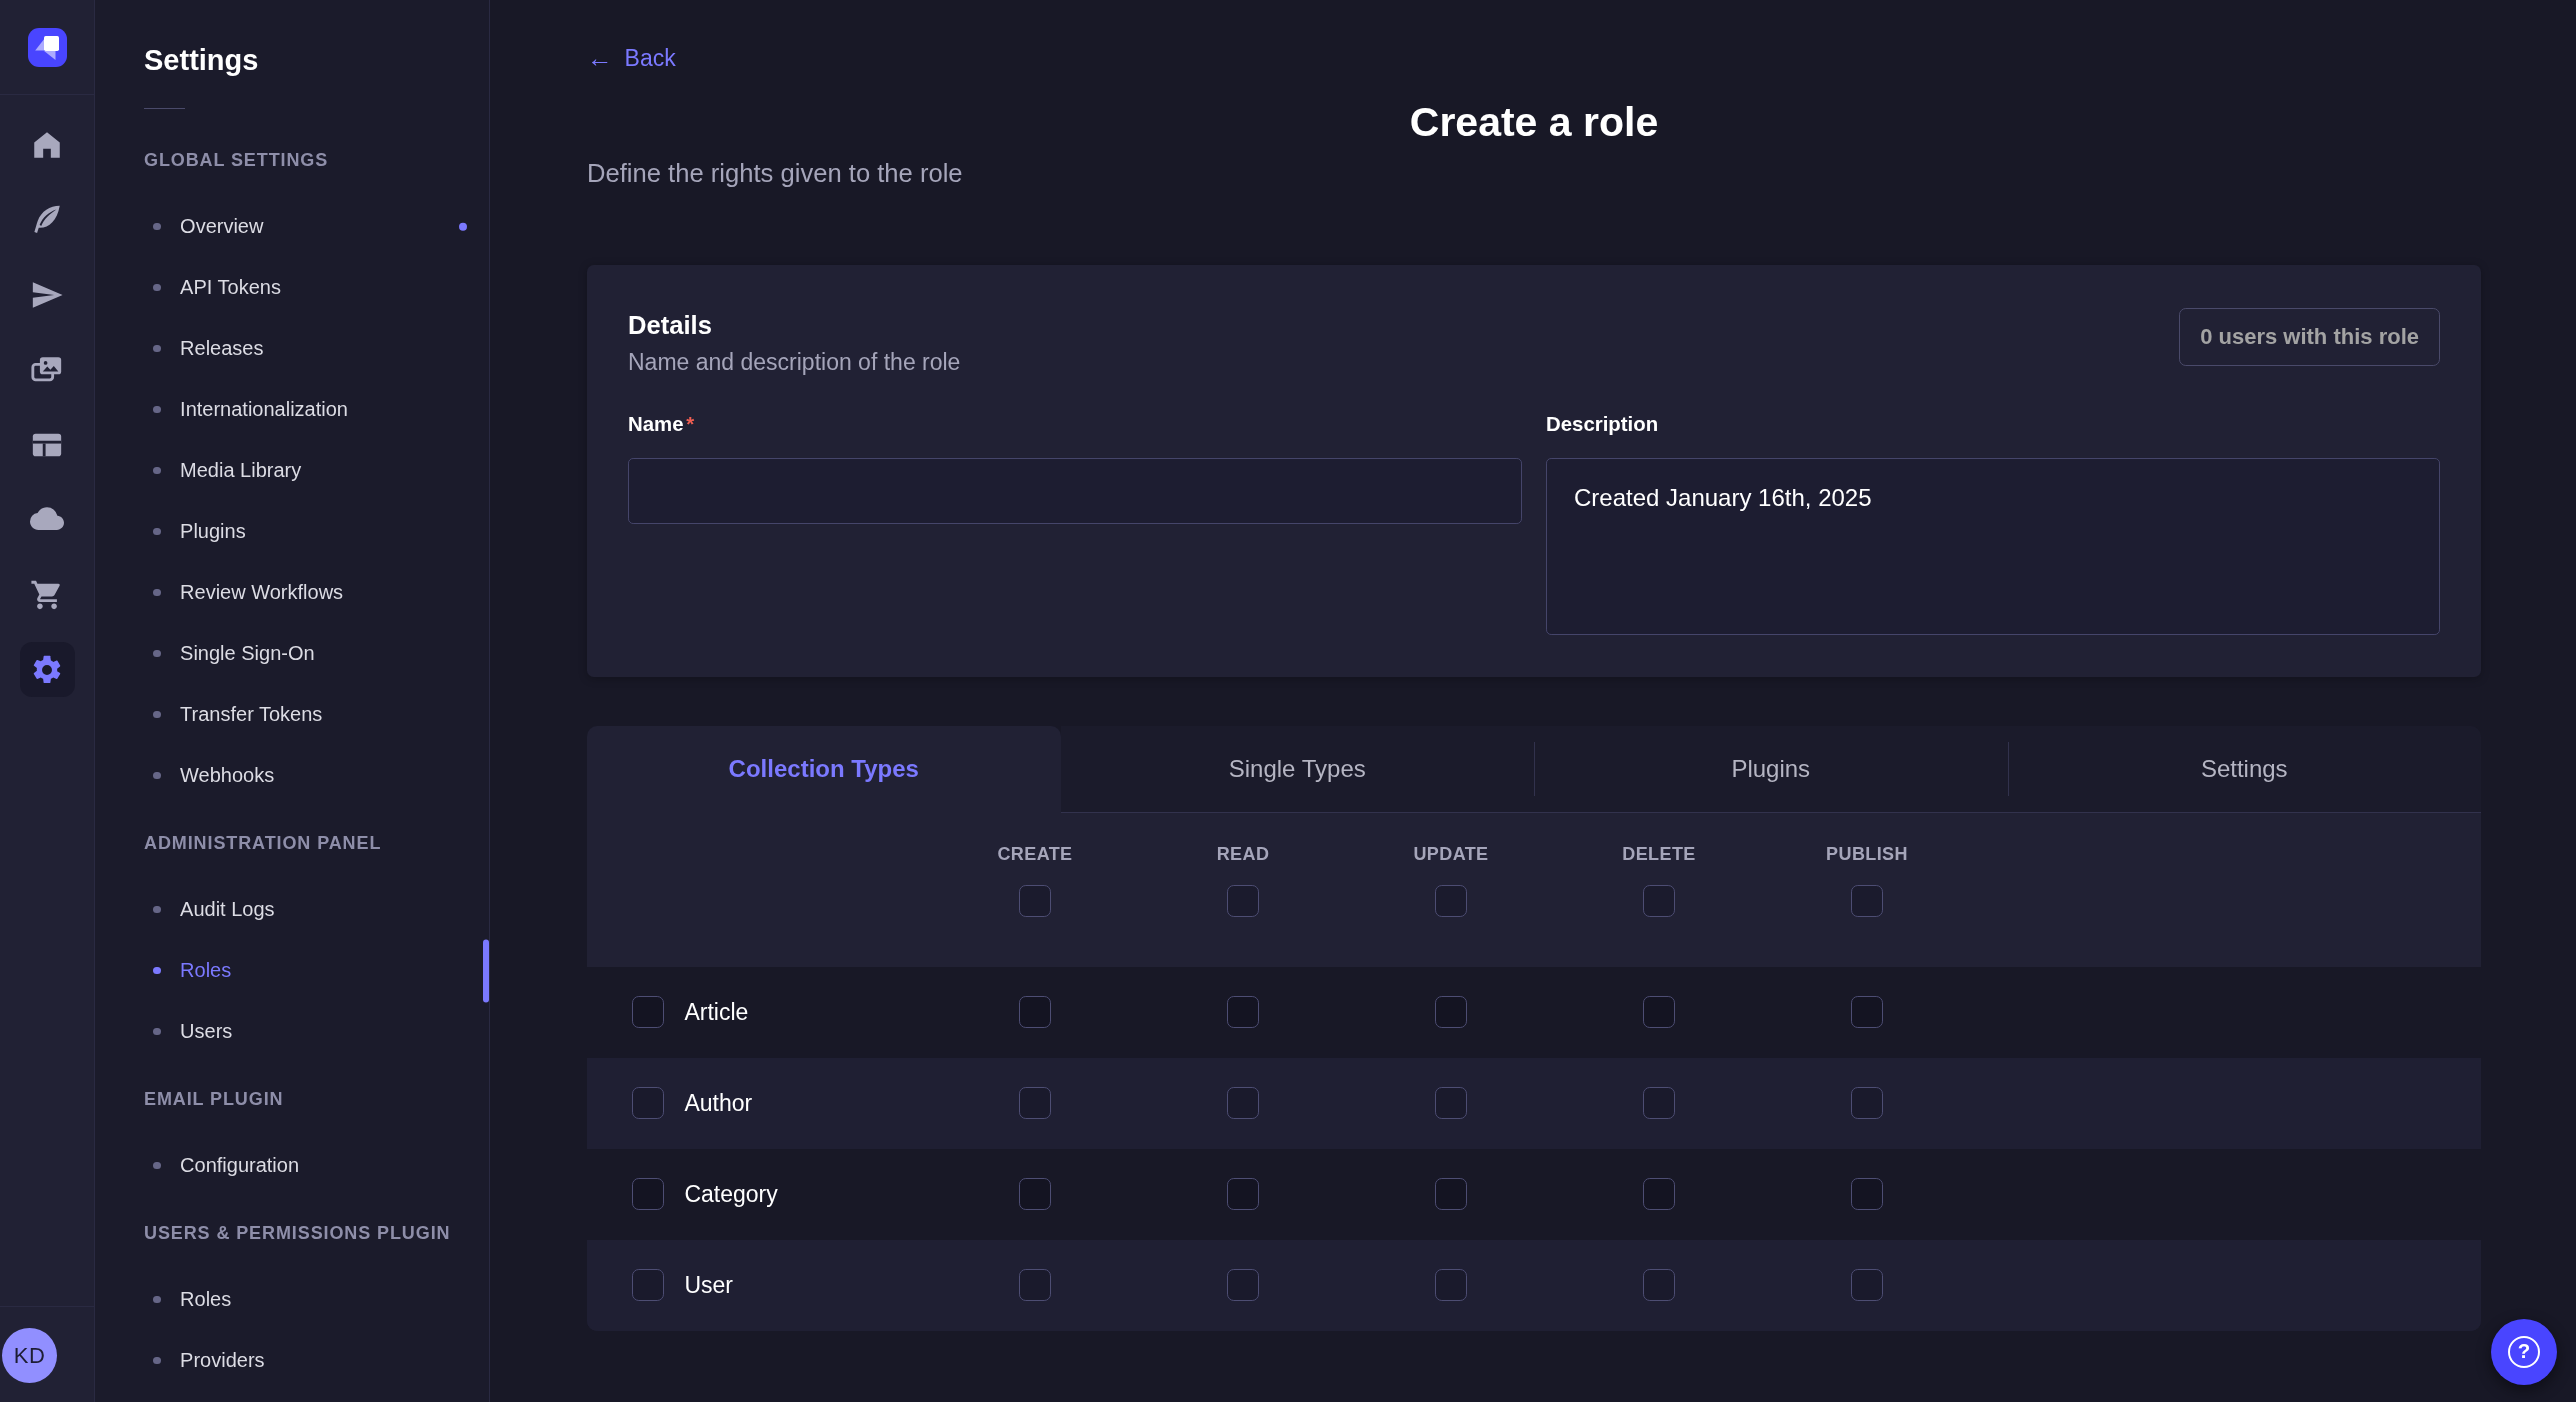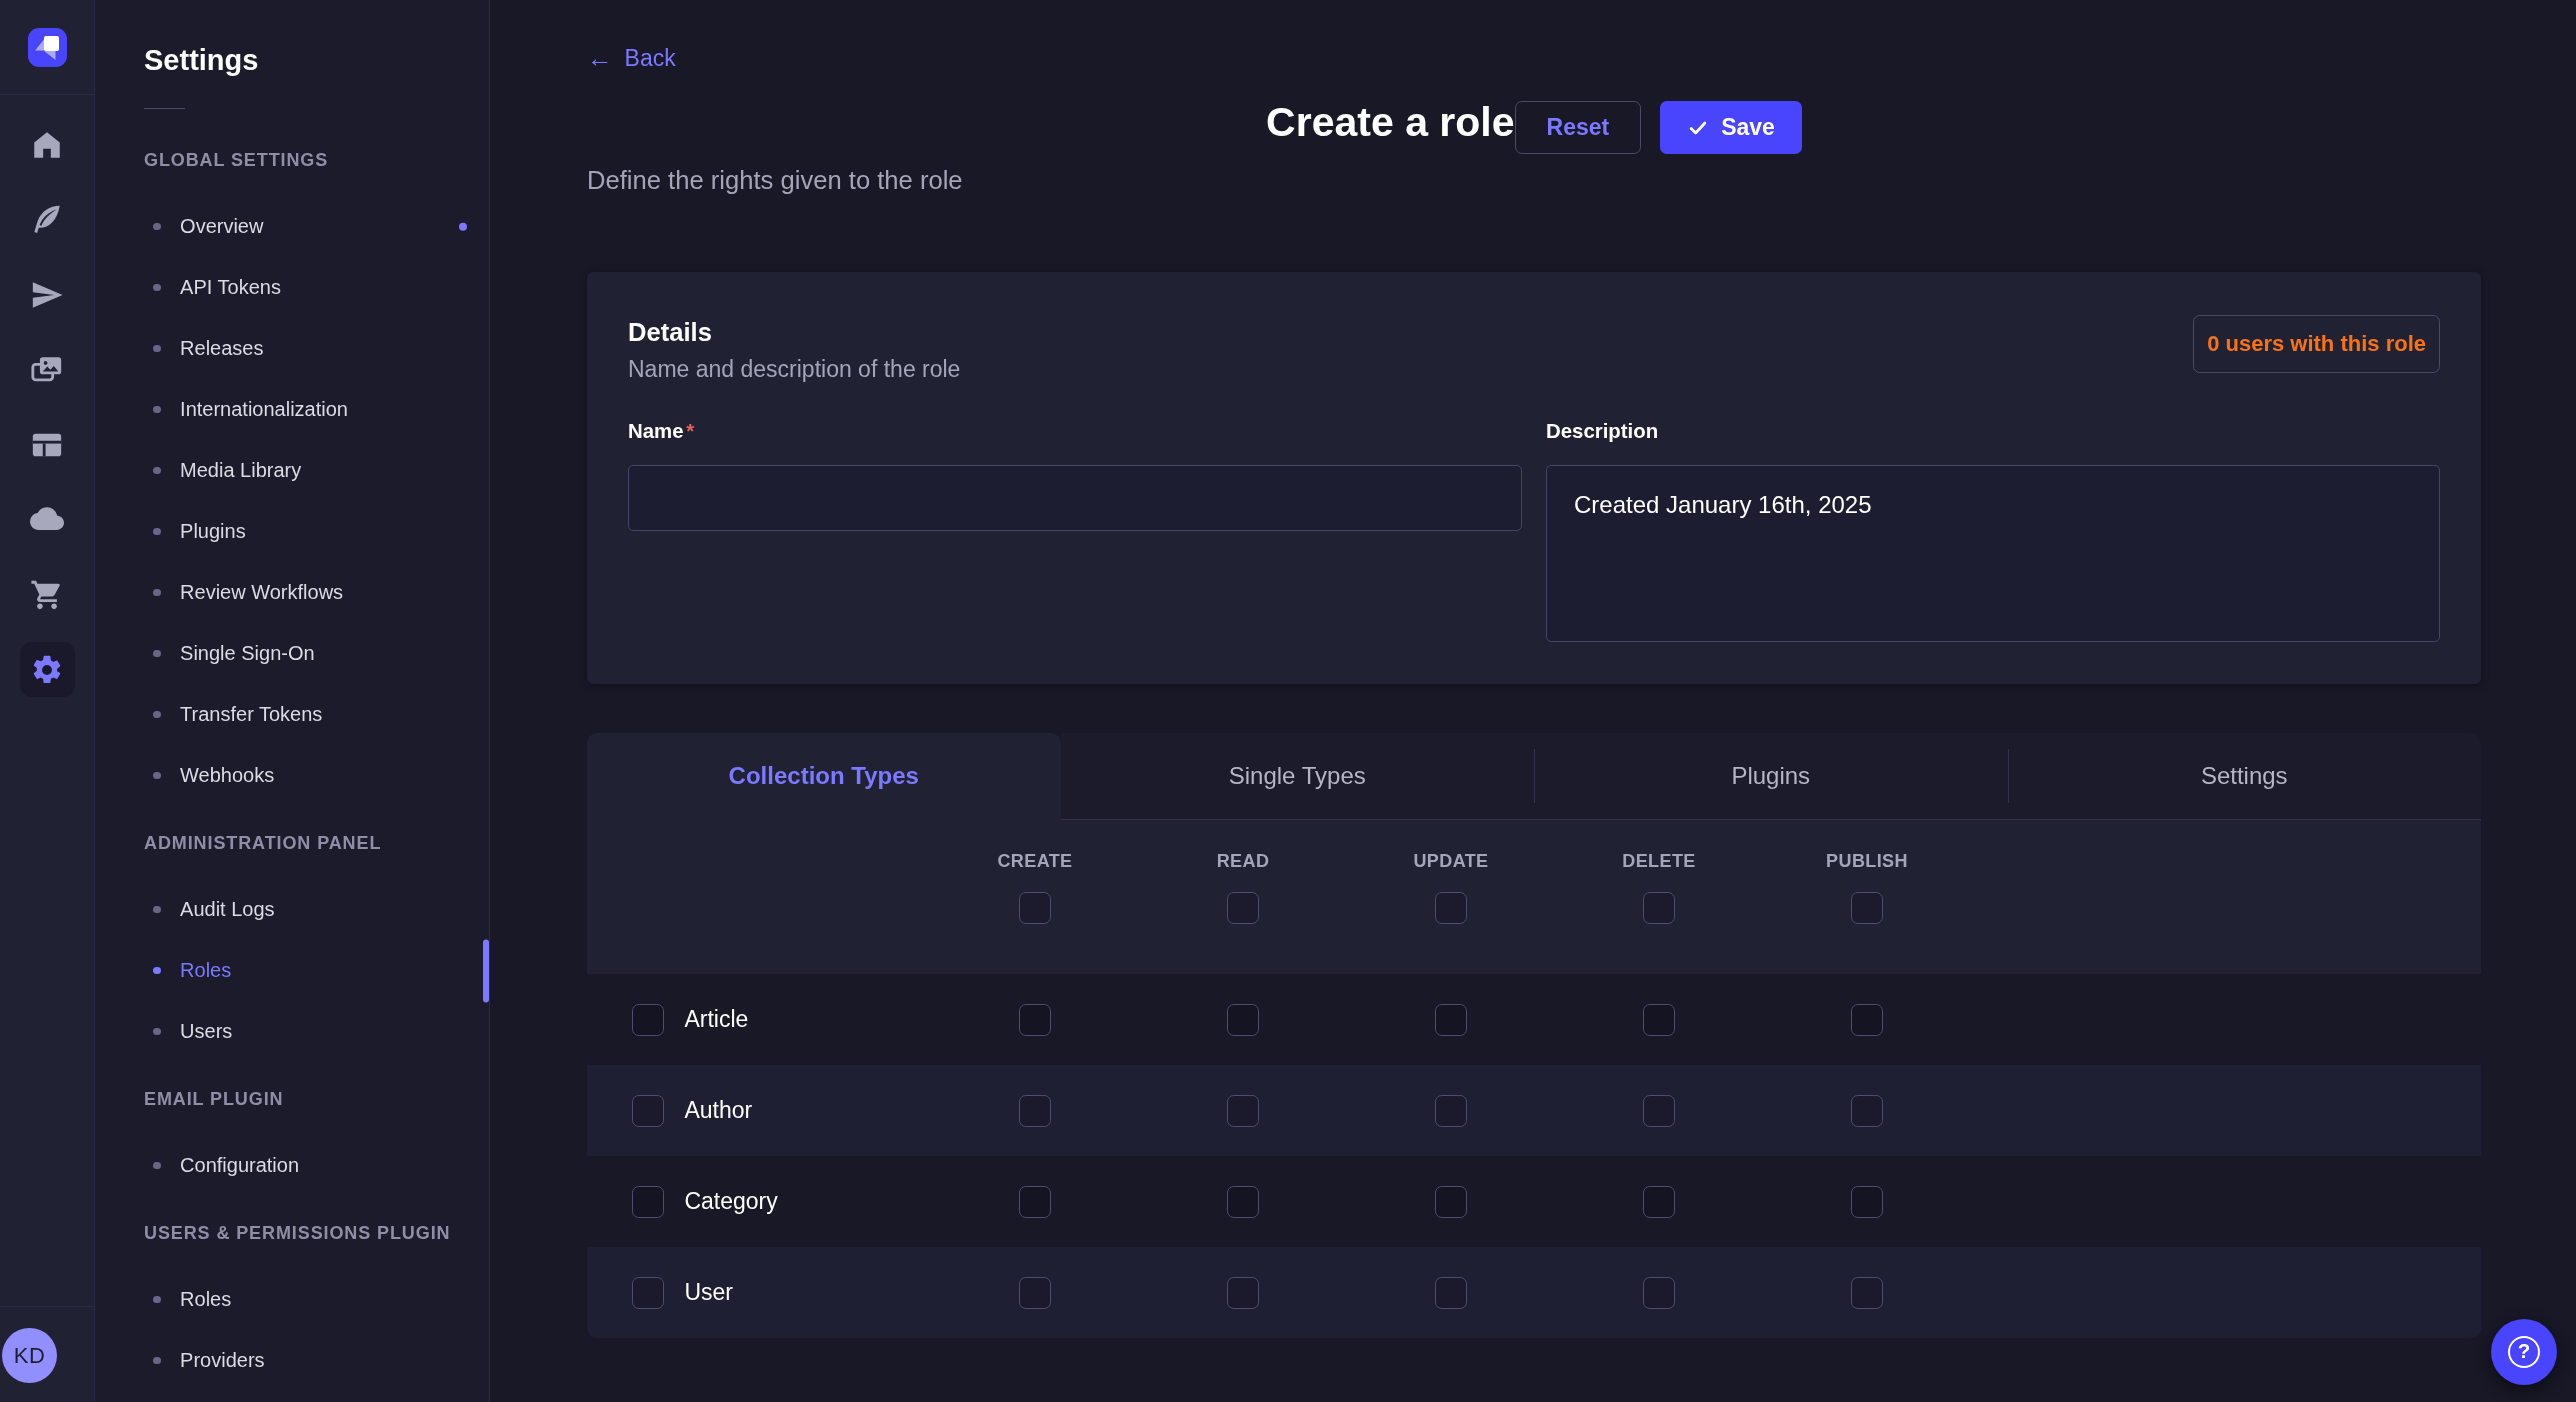--- a/index.html
+++ b/index.html
@@ -57,22 +57,22 @@
   .btn-save { height:53px; padding:0 27px; border:none; border-radius:6.8px; background:#4945ff; color:#ffffff;
     font-size:23px; font-weight:600; font-family:inherit; display:flex; align-items:center; gap:12px; cursor:pointer; }
   .btn-save svg { width:22px; height:22px; }
   .page-subtitle { font-size:25.6px; color:#a5a5ba; margin-top:12px; }
 
   
   .details-card { margin-top:77px; background:#212134; border-radius:6.8px; padding:46px 41px 39px;
     position:relative; box-shadow:0 1.7px 8.5px rgba(0,0,0,.25); }
   .card-title { font-size:25.6px; font-weight:600; color:#ffffff; }
   .card-sub { font-size:23px; color:#a5a5ba; margin-top:8.5px; }
-  .users-btn { position:absolute; right:41px; top:43px; height:58px; padding:0 13px; border:0.9px solid #4a4a6a;
-    border-radius:6.8px; color:#f97316; font-size:22px; font-weight:600; background:transparent;
+  .users-btn { position:absolute; right:41px; top:43px; height:58px; padding:0 20px; border:0.9px solid #4a4a6a;
+    border-radius:6.8px; color:#a3a3a3; font-size:22px; font-weight:600; background:transparent;
     font-family:inherit; display:flex; align-items:center; cursor:pointer; }
   .fields { display:grid; grid-template-columns:1fr 1fr; gap:24px; margin-top:37px; }
   .field-label { font-size:20.4px; font-weight:600; color:#ffffff; margin-bottom:22px; }
   .req { color:#ee5e52; margin-left:2.6px; }
   .text-input { height:66px; background:#1d1d31; border:0.9px solid #45456a; border-radius:5.1px; width:100%;
     padding:0 27px; color:#ffffff; font-size:24px; font-family:inherit; outline:none; }
   .textarea { height:177px; background:#1d1d31; border:0.9px solid #45456a; border-radius:5.1px; width:100%;
     padding:22px 27px; color:#ffffff; font-size:24px; font-family:inherit; line-height:1.45; resize:none; outline:none; }
 
   
@@ -274,29 +274,20 @@
 
   <main class="main">
 
     <div class="back-row">
       <span class="back-arrow">←</span>
       <span>Back</span>
     </div>
 
     <div class="title-row">
       <h1 class="page-title">Create a role</h1>
-      <div class="actions">
-        <button class="btn-reset">Reset</button>
-        <button class="btn-save">
-          <svg viewBox="0 0 24 24" fill="none" stroke="#ffffff" stroke-width="3" stroke-linecap="round" stroke-linejoin="round">
-              <path d="M4.5 12.5 9.5 17.5 19.5 6.5"></path>
-            </svg>
-          <span>Save</span>
-        </button>
-      </div>
     </div>
     <div class="page-subtitle">Define the rights given to the role</div>
 
     <section class="details-card">
       <div class="card-title">Details</div>
       <div class="card-sub">Name and description of the role</div>
       <button class="users-btn">0 users with this role</button>
       <div class="fields">
         <div class="field">
           <div class="field-label">

